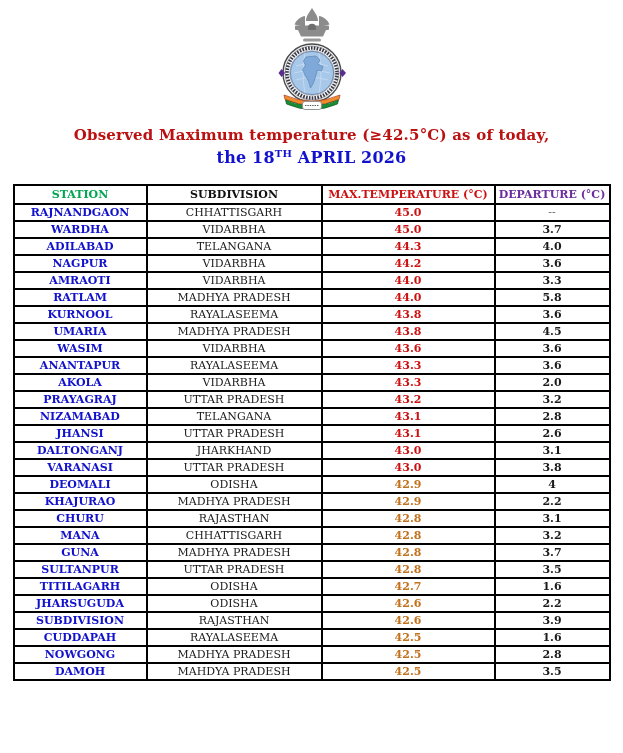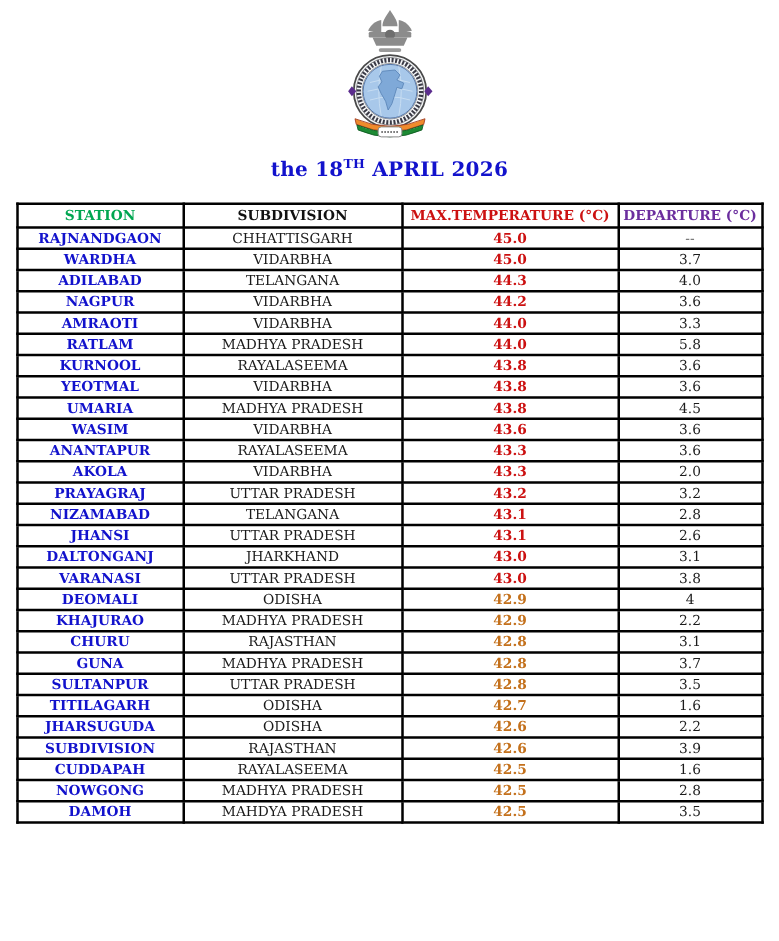--- a/index.html
+++ b/index.html
@@ -27,21 +27,21 @@
   th.h-subdivision { color:#111; }
   th.h-temp        { color:var(--temp-red,#cc1111); }
   th.h-departure   { color:var(--header-purple,#6b2e9e); }
 
   td { height:12px; }
   td.cell-station     { color:var(--station-blue,#1212cc); font-weight:bold;text-align:center; }
   td.cell-subdivision { color:#1a1a1a; font-weight:normal; }
   td.cell-temp        { font-weight:bold; }
   td.temp-red         { color:var(--temp-red,#cc1111);margin-top:31px; }
   td.temp-orange      { color:var(--temp-orange,#c4711c); }
-  td.cell-departure   { color:#1c1c1c; font-weight:normal; }
+  td.cell-departure   { color:#1c1c1c; font-weight:bold; }
   td.cell-departure.missing { color:#666; font-weight:normal; }
 </style>
 </head>
 <body>
 
 <div class="page">
 
   <div class="logo-wrap">
     <svg width="80" height="110" viewBox="0 0 80 110" aria-hidden="true">
 
@@ -70,20 +70,21 @@
       <g>
         <path d="M12 91 Q40 103 68 91 L67 95.5 Q40 107 13 95.5 Z" fill="#ef8b2c" stroke="#a33b1f" stroke-width="0.7"></path>
         <path d="M13.5 96 Q40 107.5 66.5 96 L65.5 100 Q40 111 14.5 100 Z" fill="#1d8a34" stroke="#0f5c22" stroke-width="0.7"></path>
         <rect x="30.5" y="97.5" width="19" height="8" rx="2.5" fill="#ffffff" stroke="#888" stroke-width="0.8"></rect>
         <line x1="33" y1="101.5" x2="47" y2="101.5" stroke="#555" stroke-width="1.2" stroke-dasharray="1.4 1"></line>
       </g>
     </svg>
   </div>
 
   <div class="title-block">
+    <div class="title-line1">Observed Maximum temperature (≥42.5°C) as of today,</div>
     <div class="title-line2"><span>the 18</span><sup>TH</sup><span> APRIL 2026</span></div>
   </div>
 
   <table class="temp-table">
     <colgroup>
       <col style="width:133px">
         <col style="width:175px">
         <col style="width:173px">
         <col style="width:115px">
     </colgroup>
@@ -132,26 +133,20 @@
           <td class="cell-temp temp-red">44.0</td>
           <td class="cell-departure">5.8</td>
         </tr>
         <tr>
           <td class="cell-station">KURNOOL</td>
           <td class="cell-subdivision">RAYALASEEMA</td>
           <td class="cell-temp temp-red">43.8</td>
           <td class="cell-departure">3.6</td>
         </tr>
         <tr>
-          <td class="cell-station">YEOTMAL</td>
-          <td class="cell-subdivision">VIDARBHA</td>
-          <td class="cell-temp temp-red">43.8</td>
-          <td class="cell-departure">3.6</td>
-        </tr>
-        <tr>
           <td class="cell-station">UMARIA</td>
           <td class="cell-subdivision">MADHYA PRADESH</td>
           <td class="cell-temp temp-red">43.8</td>
           <td class="cell-departure">4.5</td>
         </tr>
         <tr>
           <td class="cell-station">WASIM</td>
           <td class="cell-subdivision">VIDARBHA</td>
           <td class="cell-temp temp-red">43.6</td>
           <td class="cell-departure">3.6</td>
@@ -210,20 +205,26 @@
           <td class="cell-temp temp-orange">42.9</td>
           <td class="cell-departure">2.2</td>
         </tr>
         <tr>
           <td class="cell-station">CHURU</td>
           <td class="cell-subdivision">RAJASTHAN</td>
           <td class="cell-temp temp-orange">42.8</td>
           <td class="cell-departure">3.1</td>
         </tr>
         <tr>
+          <td class="cell-station">MANA</td>
+          <td class="cell-subdivision">CHHATTISGARH</td>
+          <td class="cell-temp temp-orange">42.8</td>
+          <td class="cell-departure">3.2</td>
+        </tr>
+        <tr>
           <td class="cell-station">GUNA</td>
           <td class="cell-subdivision">MADHYA PRADESH</td>
           <td class="cell-temp temp-orange">42.8</td>
           <td class="cell-departure">3.7</td>
         </tr>
         <tr>
           <td class="cell-station">SULTANPUR</td>
           <td class="cell-subdivision">UTTAR PRADESH</td>
           <td class="cell-temp temp-orange">42.8</td>
           <td class="cell-departure">3.5</td>

